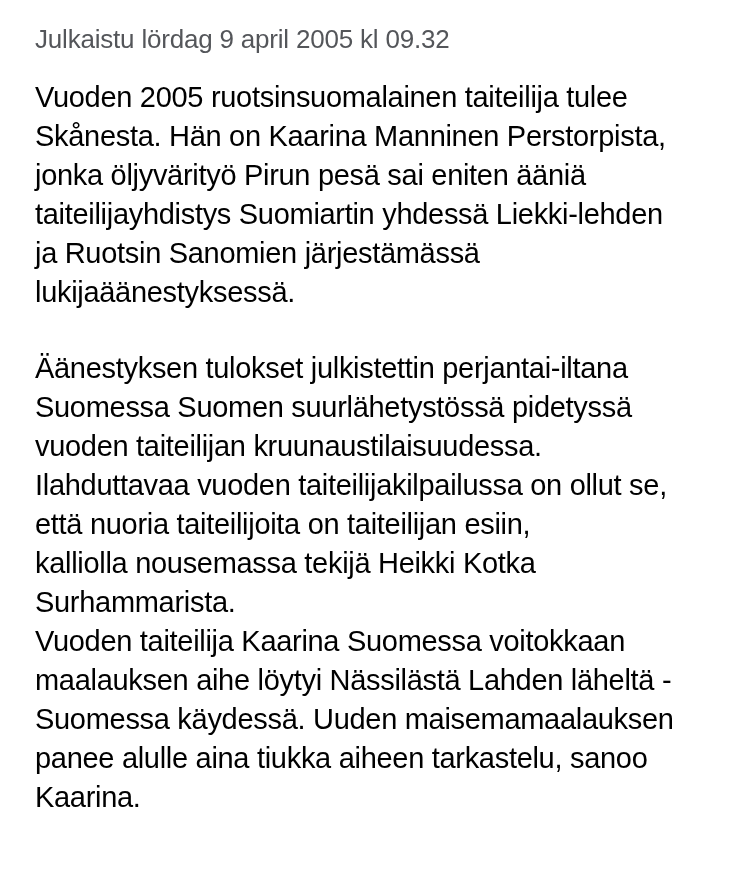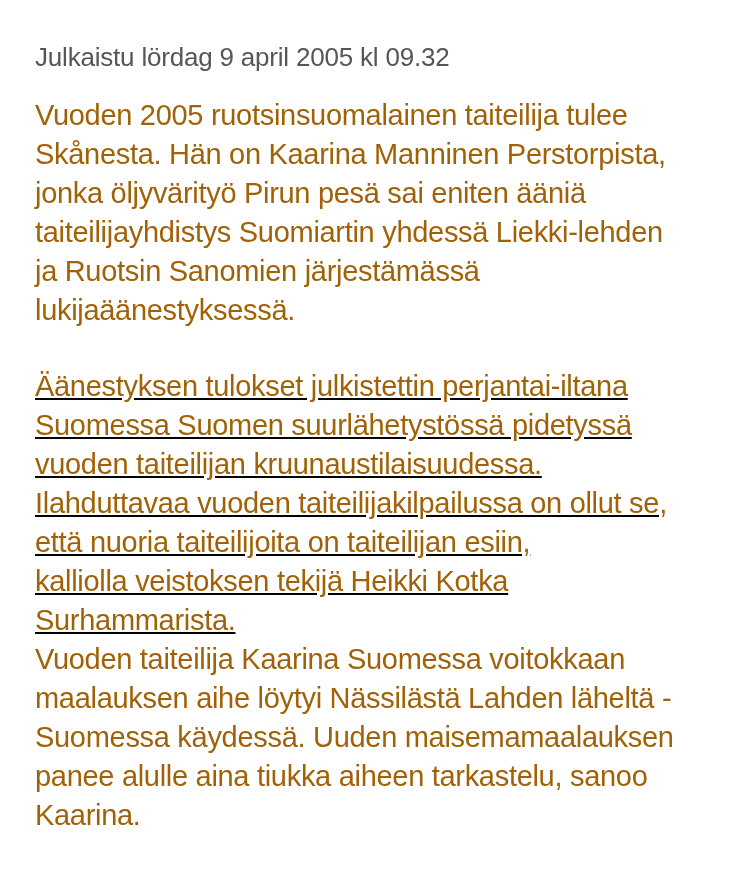--- a/index.html
+++ b/index.html
@@ -14,42 +14,41 @@
     overflow: hidden;
     position: relative;
   }
   .page {
     position: relative;
     width: 750px;
     height: 890px;
     background: #ffffff;
   }
   .published {
-    margin: 42px 30px 0 35px;
+    margin: 24px 30px 0 35px;
     font-size: 26px;
     line-height: 30px;
     color: #54565a;
     letter-spacing: -0.2px;
     white-space: nowrap;
   }
   .article {
     margin: 24px 25px 0 35px;
   }
   .paragraph {
     margin: 0;
   }
   
   .paragraph:nth-child(2) {
     margin-top: 37px;
-    text-decoration: underline;
   }
   .line {
     font-size: 29px;
     line-height: 39px;
-    color: #a16207;
+    color: #000000;
     letter-spacing: -0.3px;
     white-space: nowrap;
   }
 </style>
 </head>
 <body>
 
 <div class="page">
   <div class="published">Julkaistu lördag 9 april 2005 kl 09.32</div>
 
@@ -61,21 +60,21 @@
         <div class="line">taiteilijayhdistys Suomiartin yhdessä Liekki-lehden</div>
         <div class="line">ja Ruotsin Sanomien järjestämässä</div>
         <div class="line">lukijaäänestyksessä.</div>
       </div>
       <div class="paragraph">
         <div class="line">Äänestyksen tulokset julkistettin perjantai-iltana</div>
         <div class="line">Suomessa Suomen suurlähetystössä pidetyssä</div>
         <div class="line">vuoden taiteilijan kruunaustilaisuudessa.</div>
         <div class="line">Ilahduttavaa vuoden taiteilijakilpailussa on ollut se,</div>
         <div class="line">että nuoria taiteilijoita on taiteilijan esiin,</div>
-        <div class="line">kalliolla veistoksen tekijä Heikki Kotka</div>
+        <div class="line">kalliolla nousemassa tekijä Heikki Kotka</div>
         <div class="line">Surhammarista.</div>
       </div>
       <div class="paragraph">
         <div class="line">Vuoden taiteilija Kaarina Suomessa voitokkaan</div>
         <div class="line">maalauksen aihe löytyi Nässilästä Lahden läheltä -</div>
         <div class="line">Suomessa käydessä. Uuden maisemamaalauksen</div>
         <div class="line">panee alulle aina tiukka aiheen tarkastelu, sanoo</div>
         <div class="line">Kaarina.</div>
       </div>
     </div>

